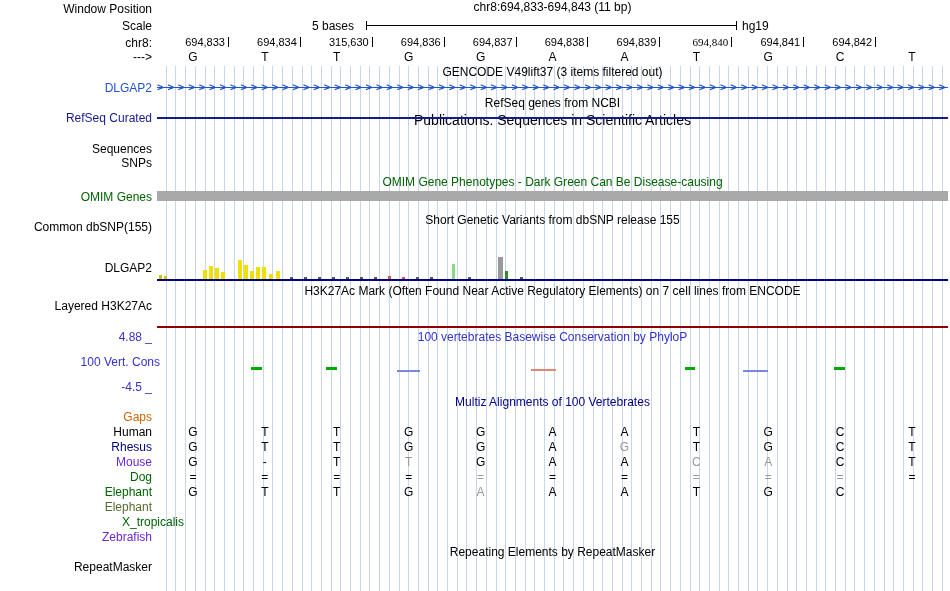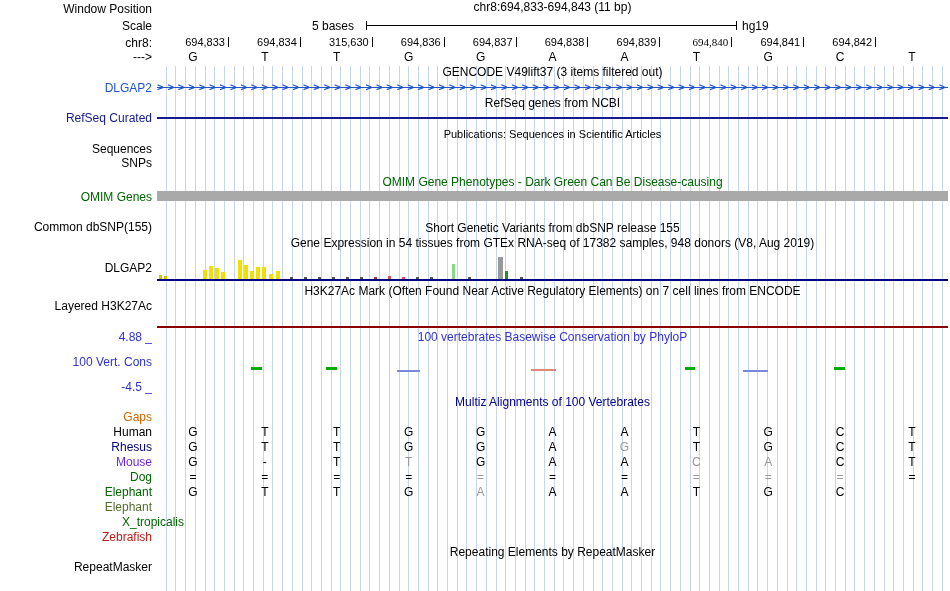--- a/index.html
+++ b/index.html
@@ -43,34 +43,33 @@
   <div class="lbl" style="top:50px">---&gt;</div>
   <div class="lbl" style="top: 81px; color: rgb(34, 85, 204);">DLGAP2</div>
   <div class="lbl" style="top: 111px; color: rgb(21, 27, 141);">RefSeq Curated</div>
   <div class="lbl" style="top:142px">Sequences</div>
   <div class="lbl" style="top:156px">SNPs</div>
   <div class="lbl" style="top: 190px; color: rgb(0, 100, 0);">OMIM Genes</div>
   <div class="lbl" style="top:220px">Common dbSNP(155)</div>
   <div class="lbl" style="top:261px">DLGAP2</div>
   <div class="lbl" style="top:299px">Layered H3K27Ac</div>
   <div class="lbl" style="top: 330px; color: rgb(51, 51, 204);">4.88 _</div>
-  <div class="lbl" style="top: 355px; color: rgb(51, 51, 204);">100 Vert. Cons</div>
+  <div class="lbl" style="top: 355px; color: rgb(51, 51, 204); margin-left: 8px;">100 Vert. Cons</div>
   <div class="lbl" style="top: 380px; color: rgb(51, 51, 204);">-4.5 _</div>
   <div class="lbl" style="top: 410px; color: rgb(204, 102, 0);">Gaps</div>
   <div class="lbl" style="top:560px">RepeatMasker</div>
 
   <div class="title" style="top:1px;display:flex;justify-content:center;gap:26px">
     <span>chr8:694,833-694,843 (11 bp)</span>
   </div>
   <div class="title" style="top:66px">GENCODE V49lift37 (3 items filtered out)</div>
   <div class="title" style="top:97px">RefSeq genes from NCBI</div>
-  <div class="title" style="top:128px;font-size:11px">Publications: Sequences in Scientific Articles</div>
+  <div class="title" style="top:114px;font-size:14px">Publications: Sequences in Scientific Articles</div>
   <div class="title" style="top: 176px; color: rgb(0, 100, 0);">OMIM Gene Phenotypes - Dark Green Can Be Disease-causing</div>
-  <div class="title" style="top:222px">Short Genetic Variants from dbSNP release 155</div>
-  <div class="title" style="top:237px">Gene Expression in 54 tissues from GTEx RNA-seq of 17382 samples, 948 donors (V8, Aug 2019)</div>
+  <div class="title" style="top:214px">Short Genetic Variants from dbSNP release 155</div>
   <div class="title" style="top:285px">H3K27Ac Mark (Often Found Near Active Regulatory Elements) on 7 cell lines from ENCODE</div>
   <div class="title" style="top: 331px; color: rgb(51, 51, 204);">100 vertebrates Basewise Conservation by PhyloP</div>
   <div class="title" style="top: 396px; color: rgb(0, 0, 136);">Multiz Alignments of 100 Vertebrates</div>
   <div class="title" style="top:546px">Repeating Elements by RepeatMasker</div>
 
   <span id="scale-text">5 bases</span>
   <div class="abs" id="scale-line"></div>
   <div class="abs scale-tick" style="left:366px"></div>
   <div class="abs scale-tick" style="left:736px"></div>
   <span id="scale-asm">hg19</span>
@@ -219,16 +218,16 @@
       <div class="mz" style="left: 300.818px; top: 485px; width: 71.9091px;">T</div>
       <div class="mz" style="left: 372.727px; top: 485px; width: 71.9091px;">G</div>
       <div class="mz dim" style="left: 444.636px; top: 485px; width: 71.9091px;">A</div>
       <div class="mz" style="left: 516.545px; top: 485px; width: 71.9091px;">A</div>
       <div class="mz" style="left: 588.455px; top: 485px; width: 71.9091px;">A</div>
       <div class="mz" style="left: 660.364px; top: 485px; width: 71.9091px;">T</div>
       <div class="mz" style="left: 732.273px; top: 485px; width: 71.9091px;">G</div>
       <div class="mz" style="left: 804.182px; top: 485px; width: 71.9091px;">C</div>
       <div class="lbl" style="top: 500px; color: rgb(85, 107, 47);">Elephant</div>
       <div class="lbl" style="top: 515px; color: rgb(0, 100, 0); margin-left: 32px;">X_tropicalis</div>
-      <div class="lbl" style="top: 530px; color: #b91c1c;">Zebrafish</div>
+      <div class="lbl" style="top: 530px; color: #6d28d9;">Zebrafish</div>
     </div>
 
 </div>
 
 </body></html>

